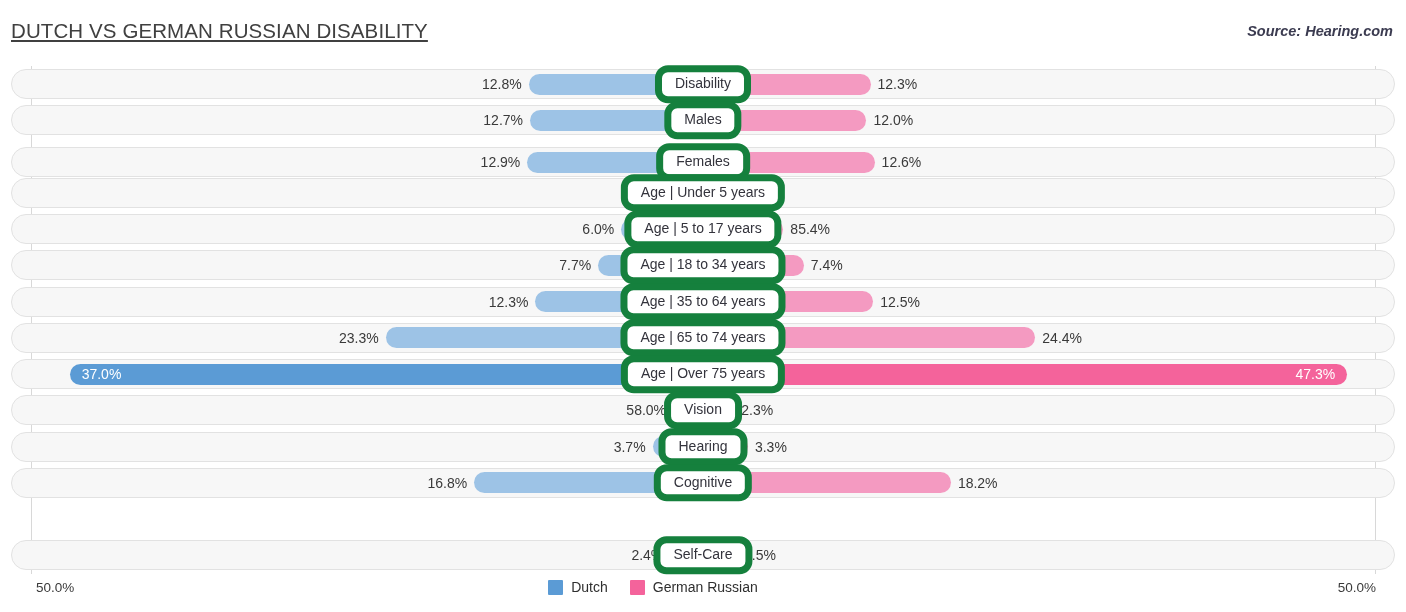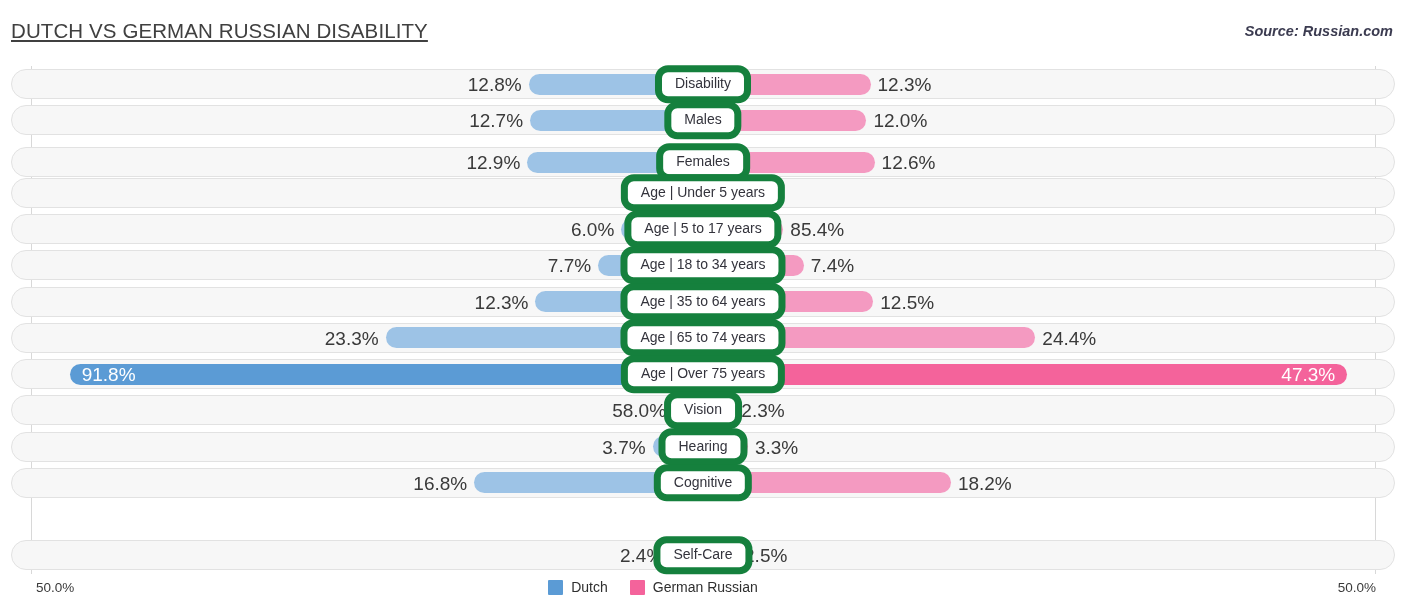--- a/index.html
+++ b/index.html
@@ -86,21 +86,21 @@
     border-radius: 0 11px 11px 0;
     background: #f49ac1;
   }
   .row.highlight .bar-left  { background: #5b9bd5; border-radius: 11px; }
   .row.highlight .bar-right { background: #f4639b; border-radius: 11px; }
 
   .val {
     position: absolute;
     top: 50%;
     transform: translateY(-50%);
-    font-size: 19px;
+    font-size: 14px;
     color: #3a3a3a;
     white-space: nowrap;
     line-height: 1;
   }
   .val-left  { text-align: right; }
   .val-right { text-align: left; }
   .row.highlight .val { color: #ffffff; }
 
   .center-label {
     position: absolute;
@@ -154,21 +154,21 @@
     color: #2f2f2f;
     white-space: nowrap;
   }
 </style>
 </head>
 <body>
 
 <div id="chart-root">
 
   <div id="chart-title">DUTCH VS GERMAN RUSSIAN DISABILITY</div>
-  <div id="chart-source">Source: Russian.com</div>
+  <div id="chart-source">Source: Hearing.com</div>
 
   <div id="plot-area">
     <div class="gridline" id="gridline-left"></div>
     <div class="gridline" id="gridline-right"></div>
 
   <div class="row" style="top: 3px;">
         <div class="row-track"></div>
         <div class="bar bar-left" style="width: 174.336px;"></div>
         <div class="bar bar-right" style="width: 167.526px;"></div>
         <div class="val val-left" style="right: 873.336px;">12.8%</div>
@@ -228,21 +228,21 @@
         <div class="bar bar-left" style="width: 317.346px;"></div>
         <div class="bar bar-right" style="width: 332.328px;"></div>
         <div class="val val-left" style="right: 1016.35px;">23.3%</div>
         <div class="val val-right" style="left: 1031.33px;">24.4%</div>
         <div class="center-label">Age | 65 to 74 years</div>
       </div>
       <div class="row highlight" style="top: 293px;">
         <div class="row-track"></div>
         <div class="bar bar-left" style="width: 633.33px;"></div>
         <div class="bar bar-right" style="width: 644.226px;"></div>
-        <div class="val val-left" style="left: 70.67px;">91.8%</div>
+        <div class="val val-left" style="left: 70.67px;">37.0%</div>
         <div class="val val-right" style="right: 59.774px;">47.3%</div>
         <div class="center-label">Age | Over 75 years</div>
       </div>
       <div class="row" style="top: 329.25px;">
         <div class="row-track"></div>
         <div class="bar bar-left" style="width: 29.964px;"></div>
         <div class="bar bar-right" style="width: 31.326px;"></div>
         <div class="val val-left" style="right: 728.964px;">58.0%</div>
         <div class="val val-right" style="left: 730.326px;">2.3%</div>
         <div class="center-label">Vision</div>

